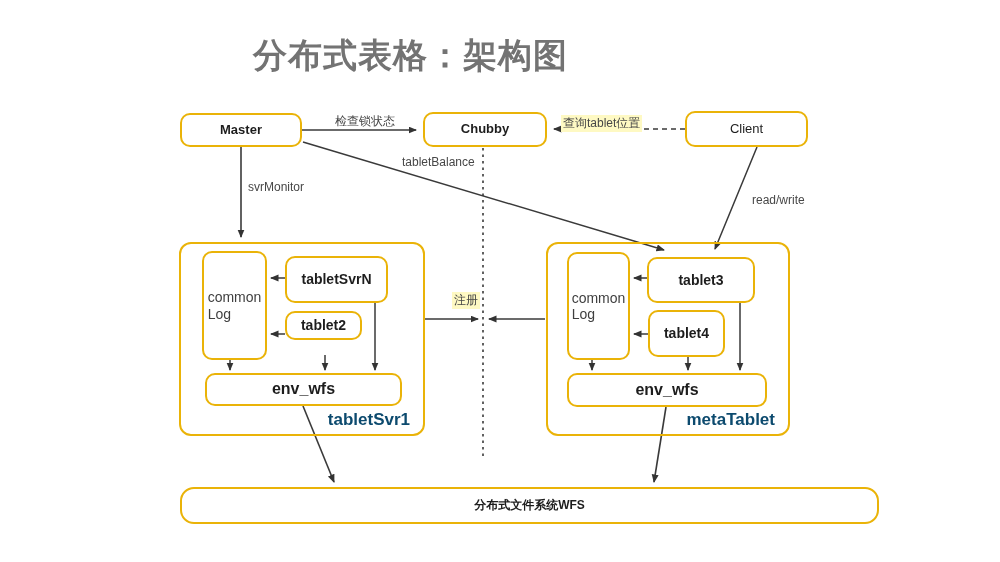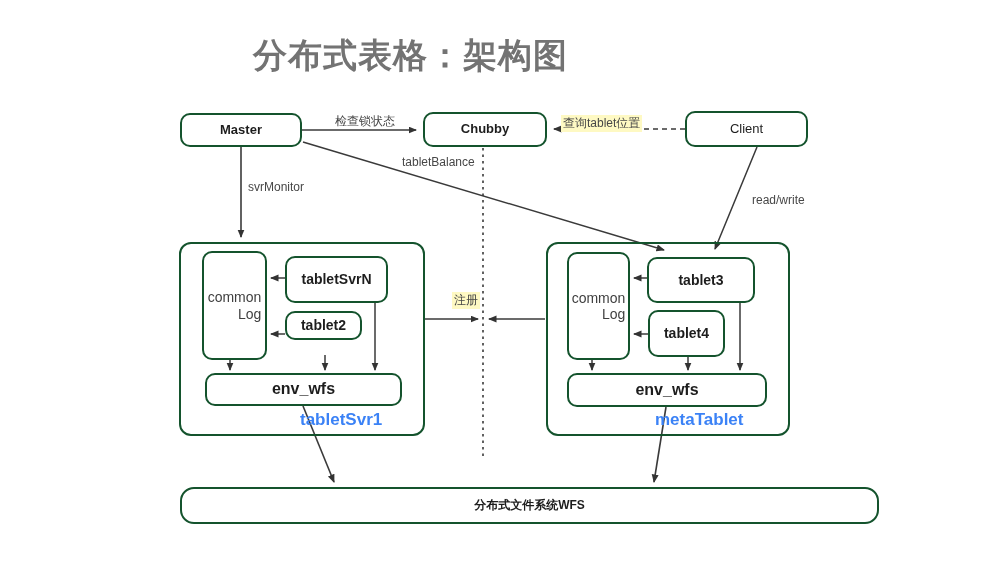--- a/index.html
+++ b/index.html
@@ -2,34 +2,34 @@
 <html><head>
 <meta charset="utf-8">
 <style>
   html,body{margin:0;padding:0;background:#fff;}
   .stage{
     position:relative;width:1000px;height:562px;background:#ffffff;overflow:hidden;
     font-family:"Liberation Sans","DejaVu Sans",sans-serif;color:#1d1d1d;
   }
   .edges{position:absolute;left:0;top:0;width:1000px;height:562px;pointer-events:none;}
   .box{
-    position:absolute;box-sizing:border-box;border:2px solid #14532d;border-radius:10px;
+    position:absolute;box-sizing:border-box;border:2px solid #eab308;border-radius:10px;
     background:#ffffff;display:flex;align-items:center;justify-content:center;
-    text-align:right;line-height:1.15;
+    text-align:left;line-height:1.15;
   }
   .big{border-radius:12px;background:transparent;}
   .title{
     position:absolute;left:253px;top:33px;font-size:34px;font-weight:bold;color:#737373;
     letter-spacing:1px;white-space:nowrap;
   }
   .lbl{
     position:absolute;font-size:12px;color:#474747;white-space:nowrap;
   }
   .lbl.onwhite{background:#fef9c3;padding:0 2px;}
-  .corner-label{position:absolute;font-weight:bold;font-size:17px;color:#3b82f6;text-align:left;}
+  .corner-label{position:absolute;font-weight:bold;font-size:17px;color:#0c4a6e;text-align:right;}
   .pre{white-space:pre-line;}
   .bold{font-weight:bold;}
 </style>
 </head>
 <body>
 
 <div class="stage">
 
   <svg class="edges" viewBox="0 0 1000 562">
     <defs>

